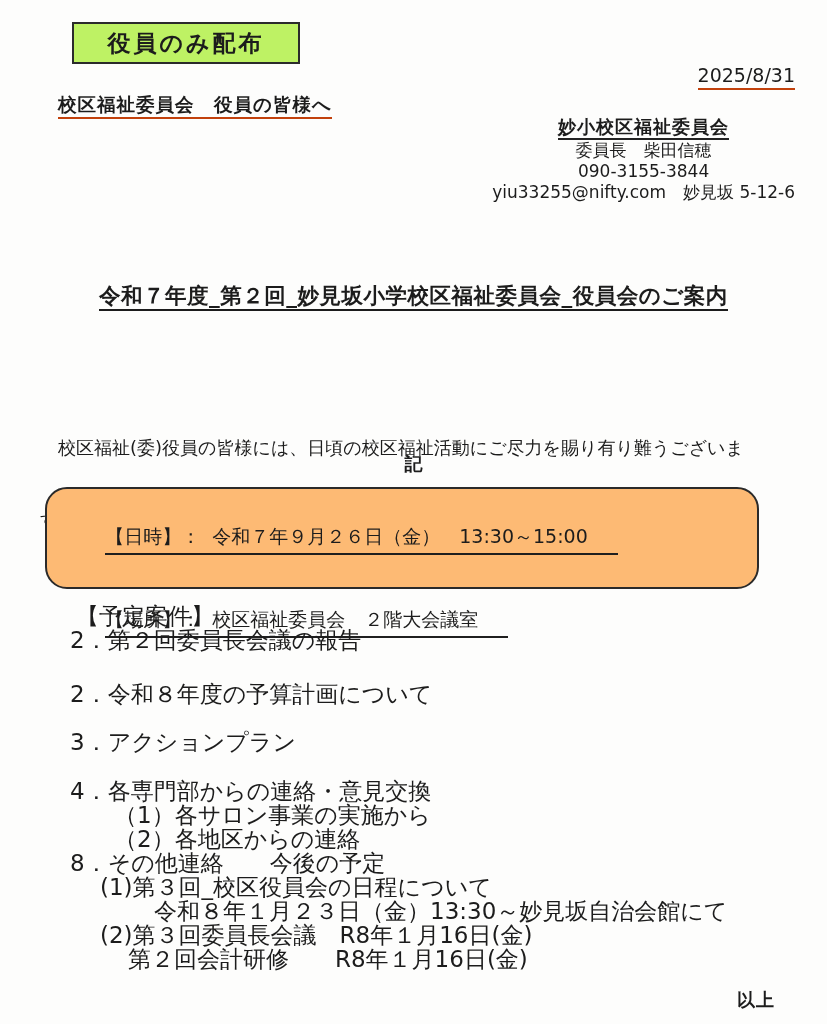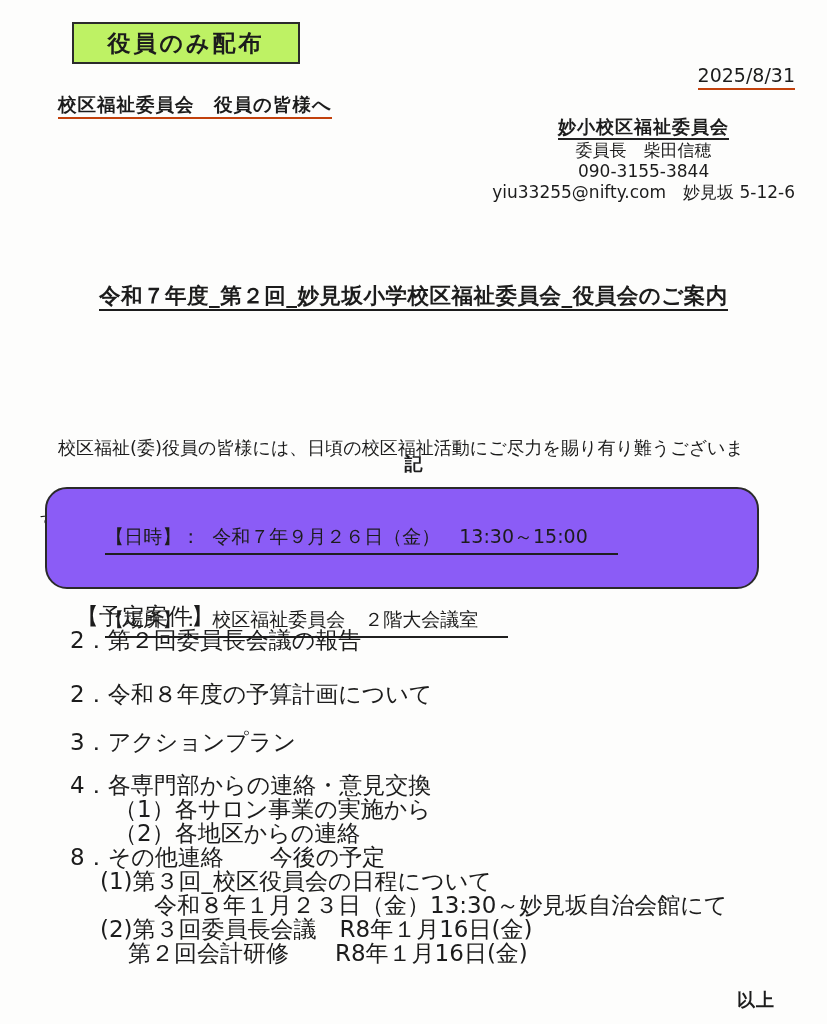--- a/index.html
+++ b/index.html
@@ -81,21 +81,21 @@
     font-size: 18px; font-weight: 600;
   }
 
   
   .meeting-box {
     position: absolute;
     left: 45px; top: 487px;
     width: 714px; height: 102px;
     border: 2.5px solid #2a2a2a;
     border-radius: 22px;
-    background: #8b5cf6;
+    background: #fdba74;
     padding: 13px 0 0 22px;
     box-sizing: border-box;
   }
   .meeting-line { margin-bottom: 8px; font-size: 19px; font-weight: 500; white-space: pre; }
   .meeting-line .wrap {
     display: inline-block;
     border-bottom: 2px solid #1f1f1f;
     padding: 0 30px 3px 0;
   }
   .meeting-line .label { margin-right: 12px; }
@@ -103,21 +103,21 @@
   
   .agenda {
     position: absolute;
     left: 70px; top: 604px; right: 30px;
     font-size: 23px; font-weight: 500;
   }
   .ag-line { line-height: 24px; white-space: pre; }
   .ag-heading { padding-left: 6px; }
   .gap-lg { margin-top: 30px; }
   .gap-md { margin-top: 24px; }
-  .gap-md2 { margin-top: 19px; }
+  .gap-md2 { margin-top: 25px; }
   .ind-sub4 { padding-left: 44px; }
   .ind-sub5 { padding-left: 30px; }
   .ind-date { padding-left: 84px; }
   .ind-kaikei { padding-left: 58px; }
 
   
   .closing {
     position: absolute;
     top: 988px; right: 52px;
     font-size: 18px; font-weight: 600; letter-spacing: 1px;

